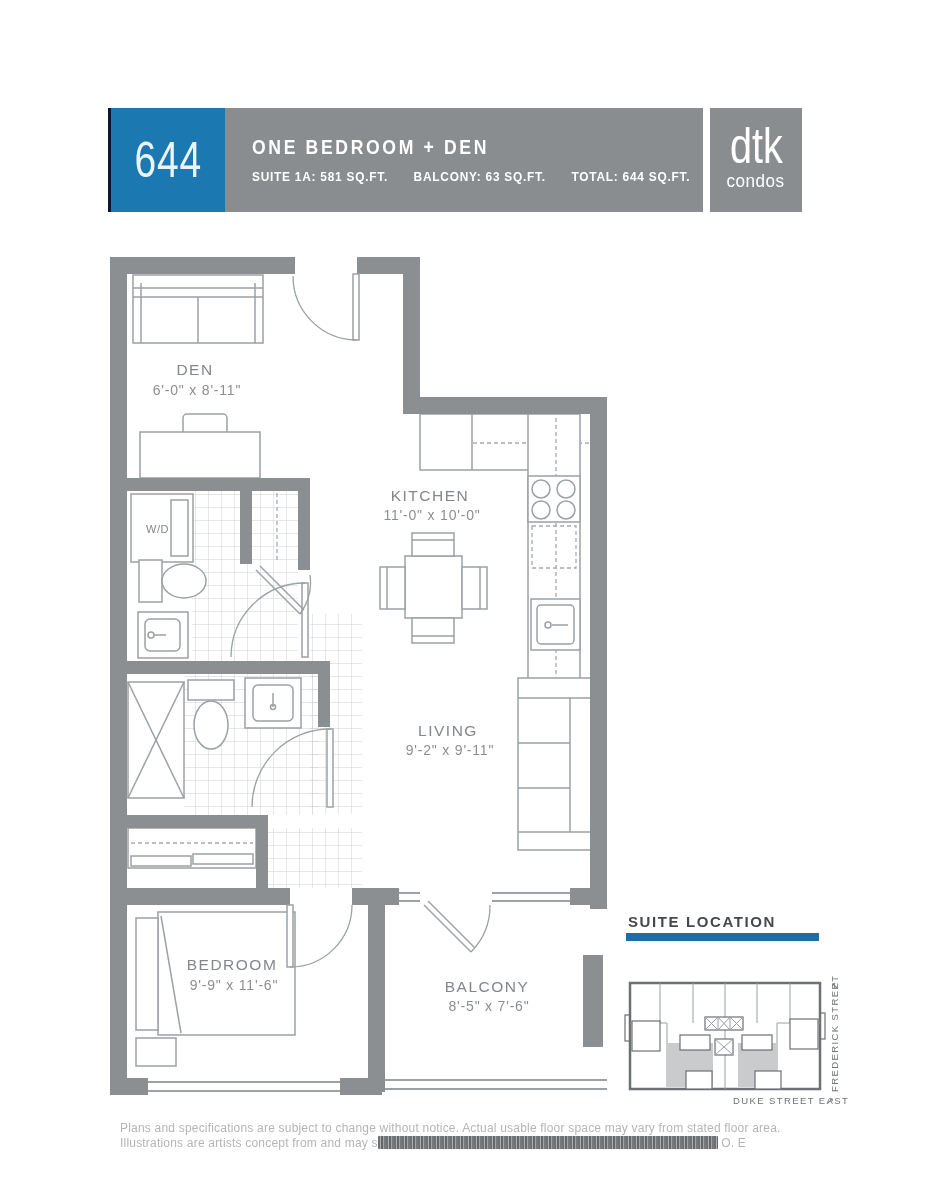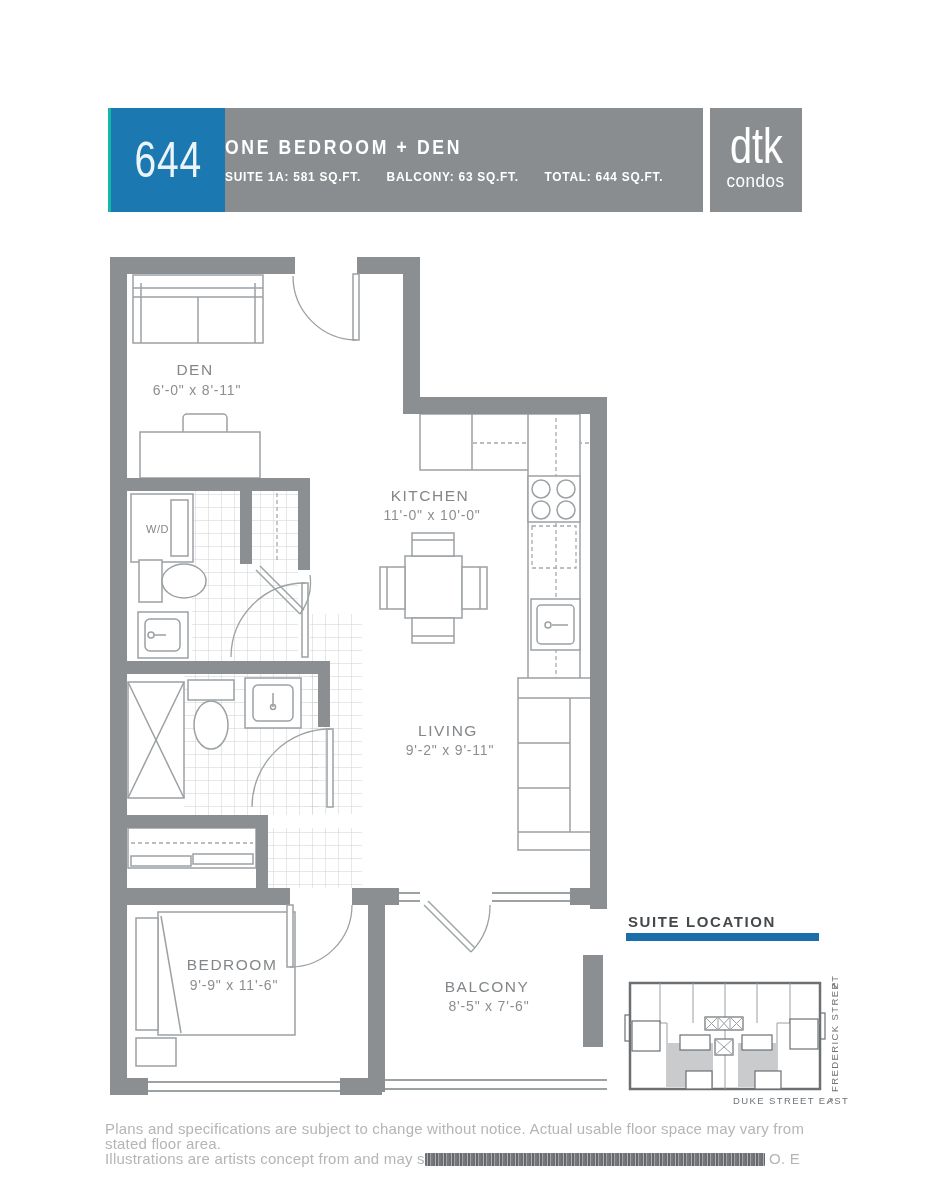--- a/index.html
+++ b/index.html
@@ -1,24 +1,24 @@
 <!DOCTYPE html>
 <html><head>
 <meta charset="utf-8">
 <style>
   html,body{margin:0;padding:0;background:#e8e8e8;}
   .page{position:relative;width:927px;height:1200px;background:#ffffff;margin:0 auto;
         font-family:"Liberation Sans",sans-serif;overflow:hidden;}
   
   .header{position:absolute;left:108px;top:108px;height:104px;display:flex;}
-  .unit-box{width:114px;height:104px;background:#1b78b0;border-left:3px solid #14b8a6;
+  .unit-box{width:114px;height:104px;background:#1b78b0;border-left:3px solid #0f172a;
             display:flex;align-items:center;justify-content:center;}
   .unit-box span{color:#eaf4fa;font-size:50px;font-weight:400;transform:scaleX(.78);letter-spacing:1px;}
   .info-box{width:478px;height:104px;background:#8a8d8f;display:flex;flex-direction:column;
-            justify-content:center;box-sizing:border-box;}
+            justify-content:center;padding-left:27px;box-sizing:border-box;}
   .info-title{color:#ffffff;font-size:20px;font-weight:700;letter-spacing:3px;transform:scaleX(.88);
               transform-origin:left;white-space:nowrap;}
   .info-sub{margin-top:11px;color:#ffffff;font-size:12.5px;font-weight:700;letter-spacing:.8px;
             transform:scaleX(.95);transform-origin:left;white-space:nowrap;}
   .info-sub span{margin-right:27px;}
   .brand-box{width:92px;height:104px;background:#8a8d8f;margin-left:7px;display:flex;
              flex-direction:column;align-items:center;justify-content:center;}
   .brand-main{color:#ffffff;font-size:44px;font-weight:400;line-height:.8;transform:scale(.9,1.12);}
   .brand-sub{color:#ffffff;font-size:18px;font-weight:400;letter-spacing:.5px;margin-top:8px;transform:scaleX(.95);}
   
@@ -33,22 +33,22 @@
             font-family:"Liberation Sans",sans-serif;}
   .roomdim{fill:#8b8f92;font-size:14px;letter-spacing:.8px;text-anchor:middle;
            font-family:"Liberation Sans",sans-serif;}
   .wdlabel{fill:#83878a;font-size:11px;letter-spacing:.5px;font-family:"Liberation Sans",sans-serif;}
   .sl-title{fill:#45494b;font-size:15px;font-weight:700;letter-spacing:1.6px;
             font-family:"Liberation Sans",sans-serif;}
   .street{fill:#6f7376;font-size:9.5px;letter-spacing:1.4px;font-family:"Liberation Sans",sans-serif;}
   .mapln{stroke:#9aa0a3;stroke-width:1;fill:none;}
   .mapbx{fill:#ffffff;stroke:#6d7073;stroke-width:1.2;}
   
-  .disclaimer{position:absolute;left:105px;top:1121px;width:700px;color:#b3b6b5;
-              font-size:15px;line-height:15px;letter-spacing:.2px;}
+  .disclaimer{position:absolute;left:120px;top:1121px;width:700px;color:#b3b6b5;
+              font-size:12px;line-height:15px;letter-spacing:.2px;}
   .smudge{display:inline-block;width:340px;height:13px;vertical-align:middle;position:relative;top:-1px;
           background:repeating-linear-gradient(90deg,#4b4e52 0 2px,#9a9da0 2px 3px,#3e4144 3px 5px,#8a8d90 5px 6px,#55585b 6px 8px);
           filter:blur(.4px);opacity:.8;border-radius:1px;}
 </style>
 </head>
 <body>
 
 <div class="page">
 
   <div class="header">

